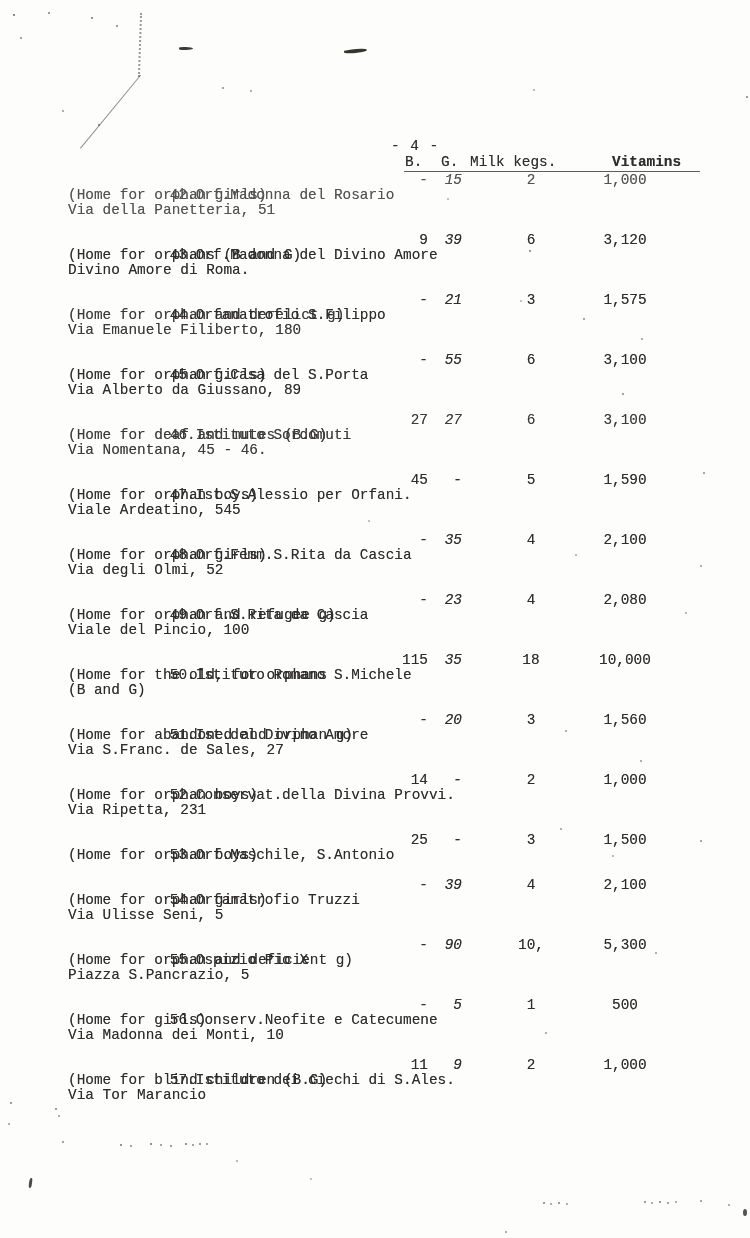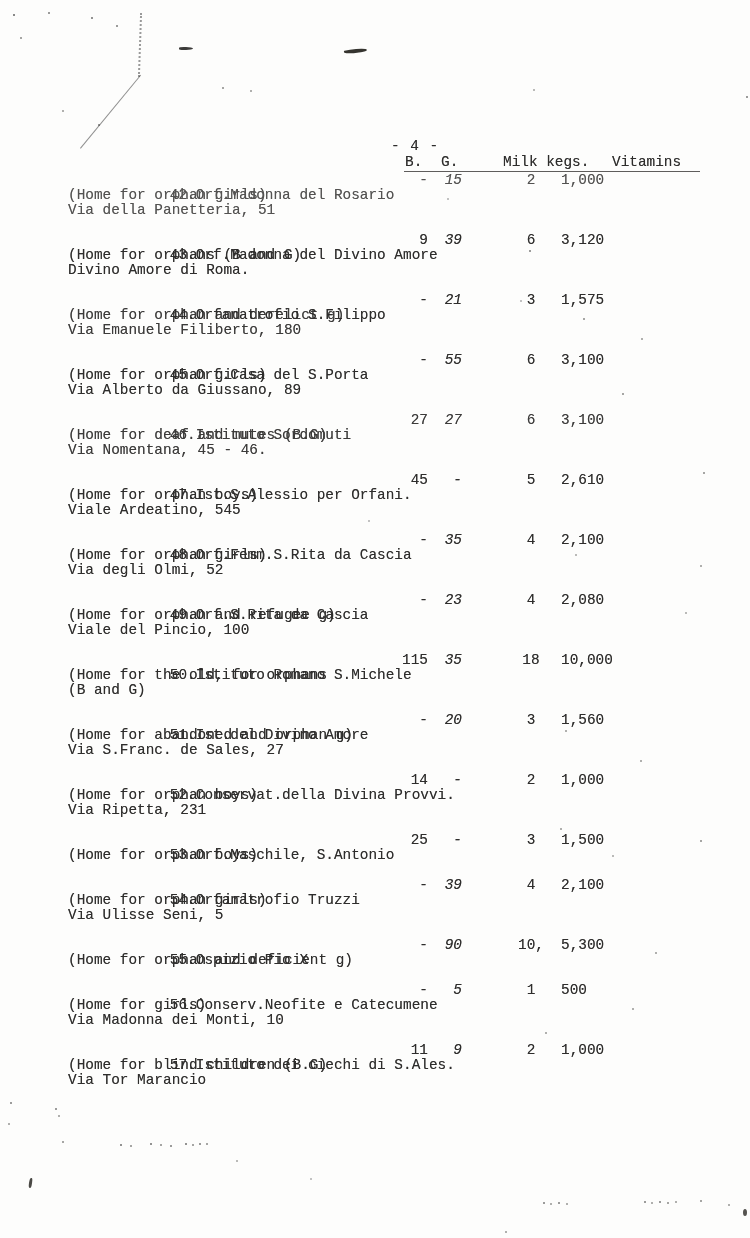--- a/index.html
+++ b/index.html
@@ -21,35 +21,35 @@
   
   .page-number {
     position: absolute; top: 139px; left: 391px;
     letter-spacing: 1px;
     white-space: pre;
   }
   .col-headers { position: absolute; top: 155px; left: 0; width: 750px; height: 16px; }
   .colh { position: absolute; top: 0; white-space: pre; }
   .colh-b { left: 405px; }
   .colh-g { left: 441px; }
-  .colh-milk { left: 503px; }
-  .colh-vit { left: 612px; }
+  .colh-milk { left: 470px; }
+  .colh-vit { left: 612px; font-weight: bold; }
   .header-rule {
     position: absolute; top: 171px; left: 404px; width: 296px; height: 1px;
     background: #434140; opacity: .85;
   }
   
   .entries { position: absolute; top: 173px; left: 0; width: 750px; }
   .entry { position: relative; margin-bottom: 15px; }
   .entry-line1 { position: relative; padding-left: 118px; white-space: pre; height: 15px; }
   .colv { position: absolute; top: 0; white-space: pre; }
   .colv-b    { left: 368px; width: 60px;  text-align: right; }
   .colv-g    { left: 412px; width: 50px;  text-align: right; font-style: italic; }
   .colv-milk { left: 496px; width: 70px;  text-align: center; }
-  .colv-vit  { left: 561px; width: 100px; text-align: left; }
+  .colv-vit  { left: 575px; width: 100px; text-align: center; }
   .desc-line { padding-left: 68px; white-space: pre; }
   .entry:nth-child(1) { opacity: .82; }
   .entry:nth-child(3) .desc-line, .entry:nth-child(5) { opacity: .93; }
   
   .artifact { position: absolute; pointer-events: none; }
   .scratch-1 {
     left: 80px; top: 148px; width: 95px; height: 0;
     border-top: 1px solid rgba(55,55,55,0.55);
     transform: rotate(-50.5deg); transform-origin: 0 0;
   }
@@ -171,21 +171,21 @@
           <div class="desc-line">Via Nomentana, 45 - 46.</div>
         </div>
   </div>
 
   <div class="entry">
     <div class="entry-line1">
       <span>47.</span><span>Ist.S.Alessio per Orfani.</span>
       <span class="colv colv-b">45</span>
       <span class="colv colv-g">-</span>
       <span class="colv colv-milk">5</span>
-      <span class="colv colv-vit">2,610</span>
+      <span class="colv colv-vit">1,590</span>
     </div>
     <div>
           <div class="desc-line">(Home for orphan boys)</div>
           <div class="desc-line">Viale Ardeatino, 545</div>
         </div>
   </div>
 
   <div class="entry">
     <div class="entry-line1">
       <span>48.</span><span>Orf.Femm.S.Rita da Cascia</span>
@@ -286,20 +286,21 @@
   <div class="entry">
     <div class="entry-line1">
       <span>55.</span><span>Ospizio Pio X</span>
       <span class="colv colv-b">-</span>
       <span class="colv colv-g">90</span>
       <span class="colv colv-milk">10,</span>
       <span class="colv colv-vit">5,300</span>
     </div>
     <div>
           <div class="desc-line">(Home for orphan and deficient g)</div>
+          <div class="desc-line">Piazza S.Pancrazio, 5</div>
         </div>
   </div>
 
   <div class="entry">
     <div class="entry-line1">
       <span>56.</span><span>Conserv.Neofite e Catecumene</span>
       <span class="colv colv-b">-</span>
       <span class="colv colv-g">5</span>
       <span class="colv colv-milk">1</span>
       <span class="colv colv-vit">500</span>

